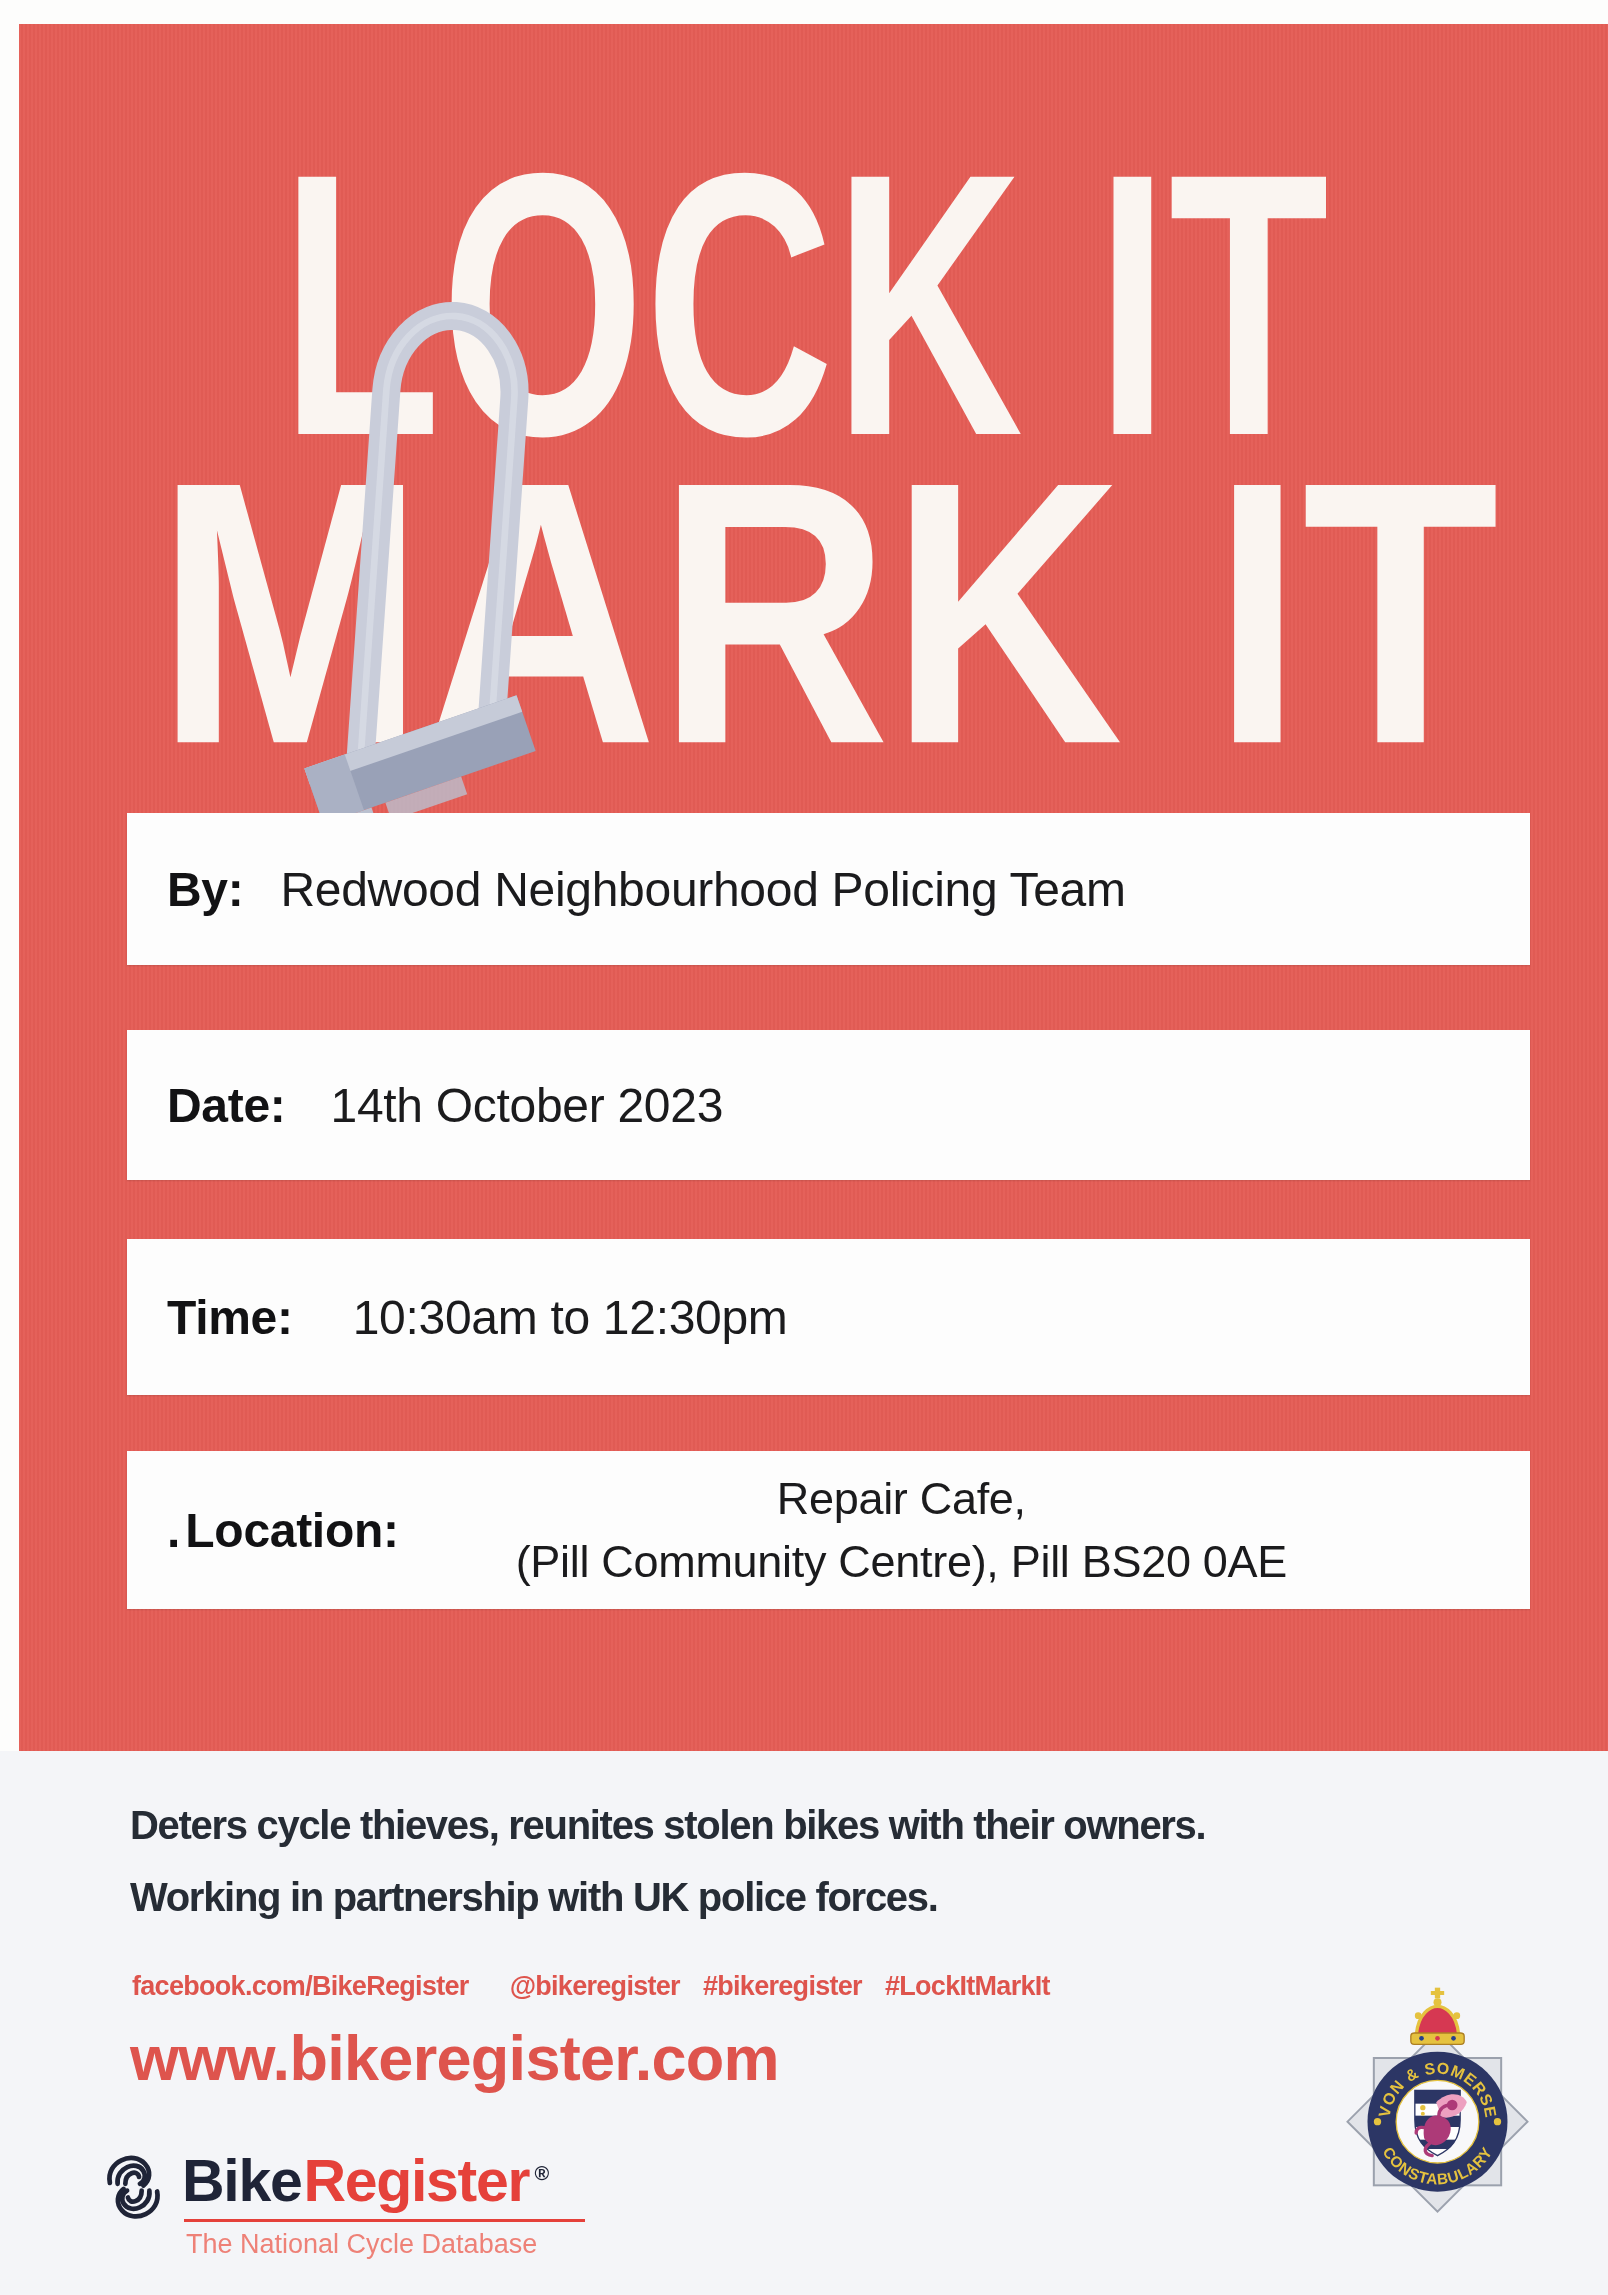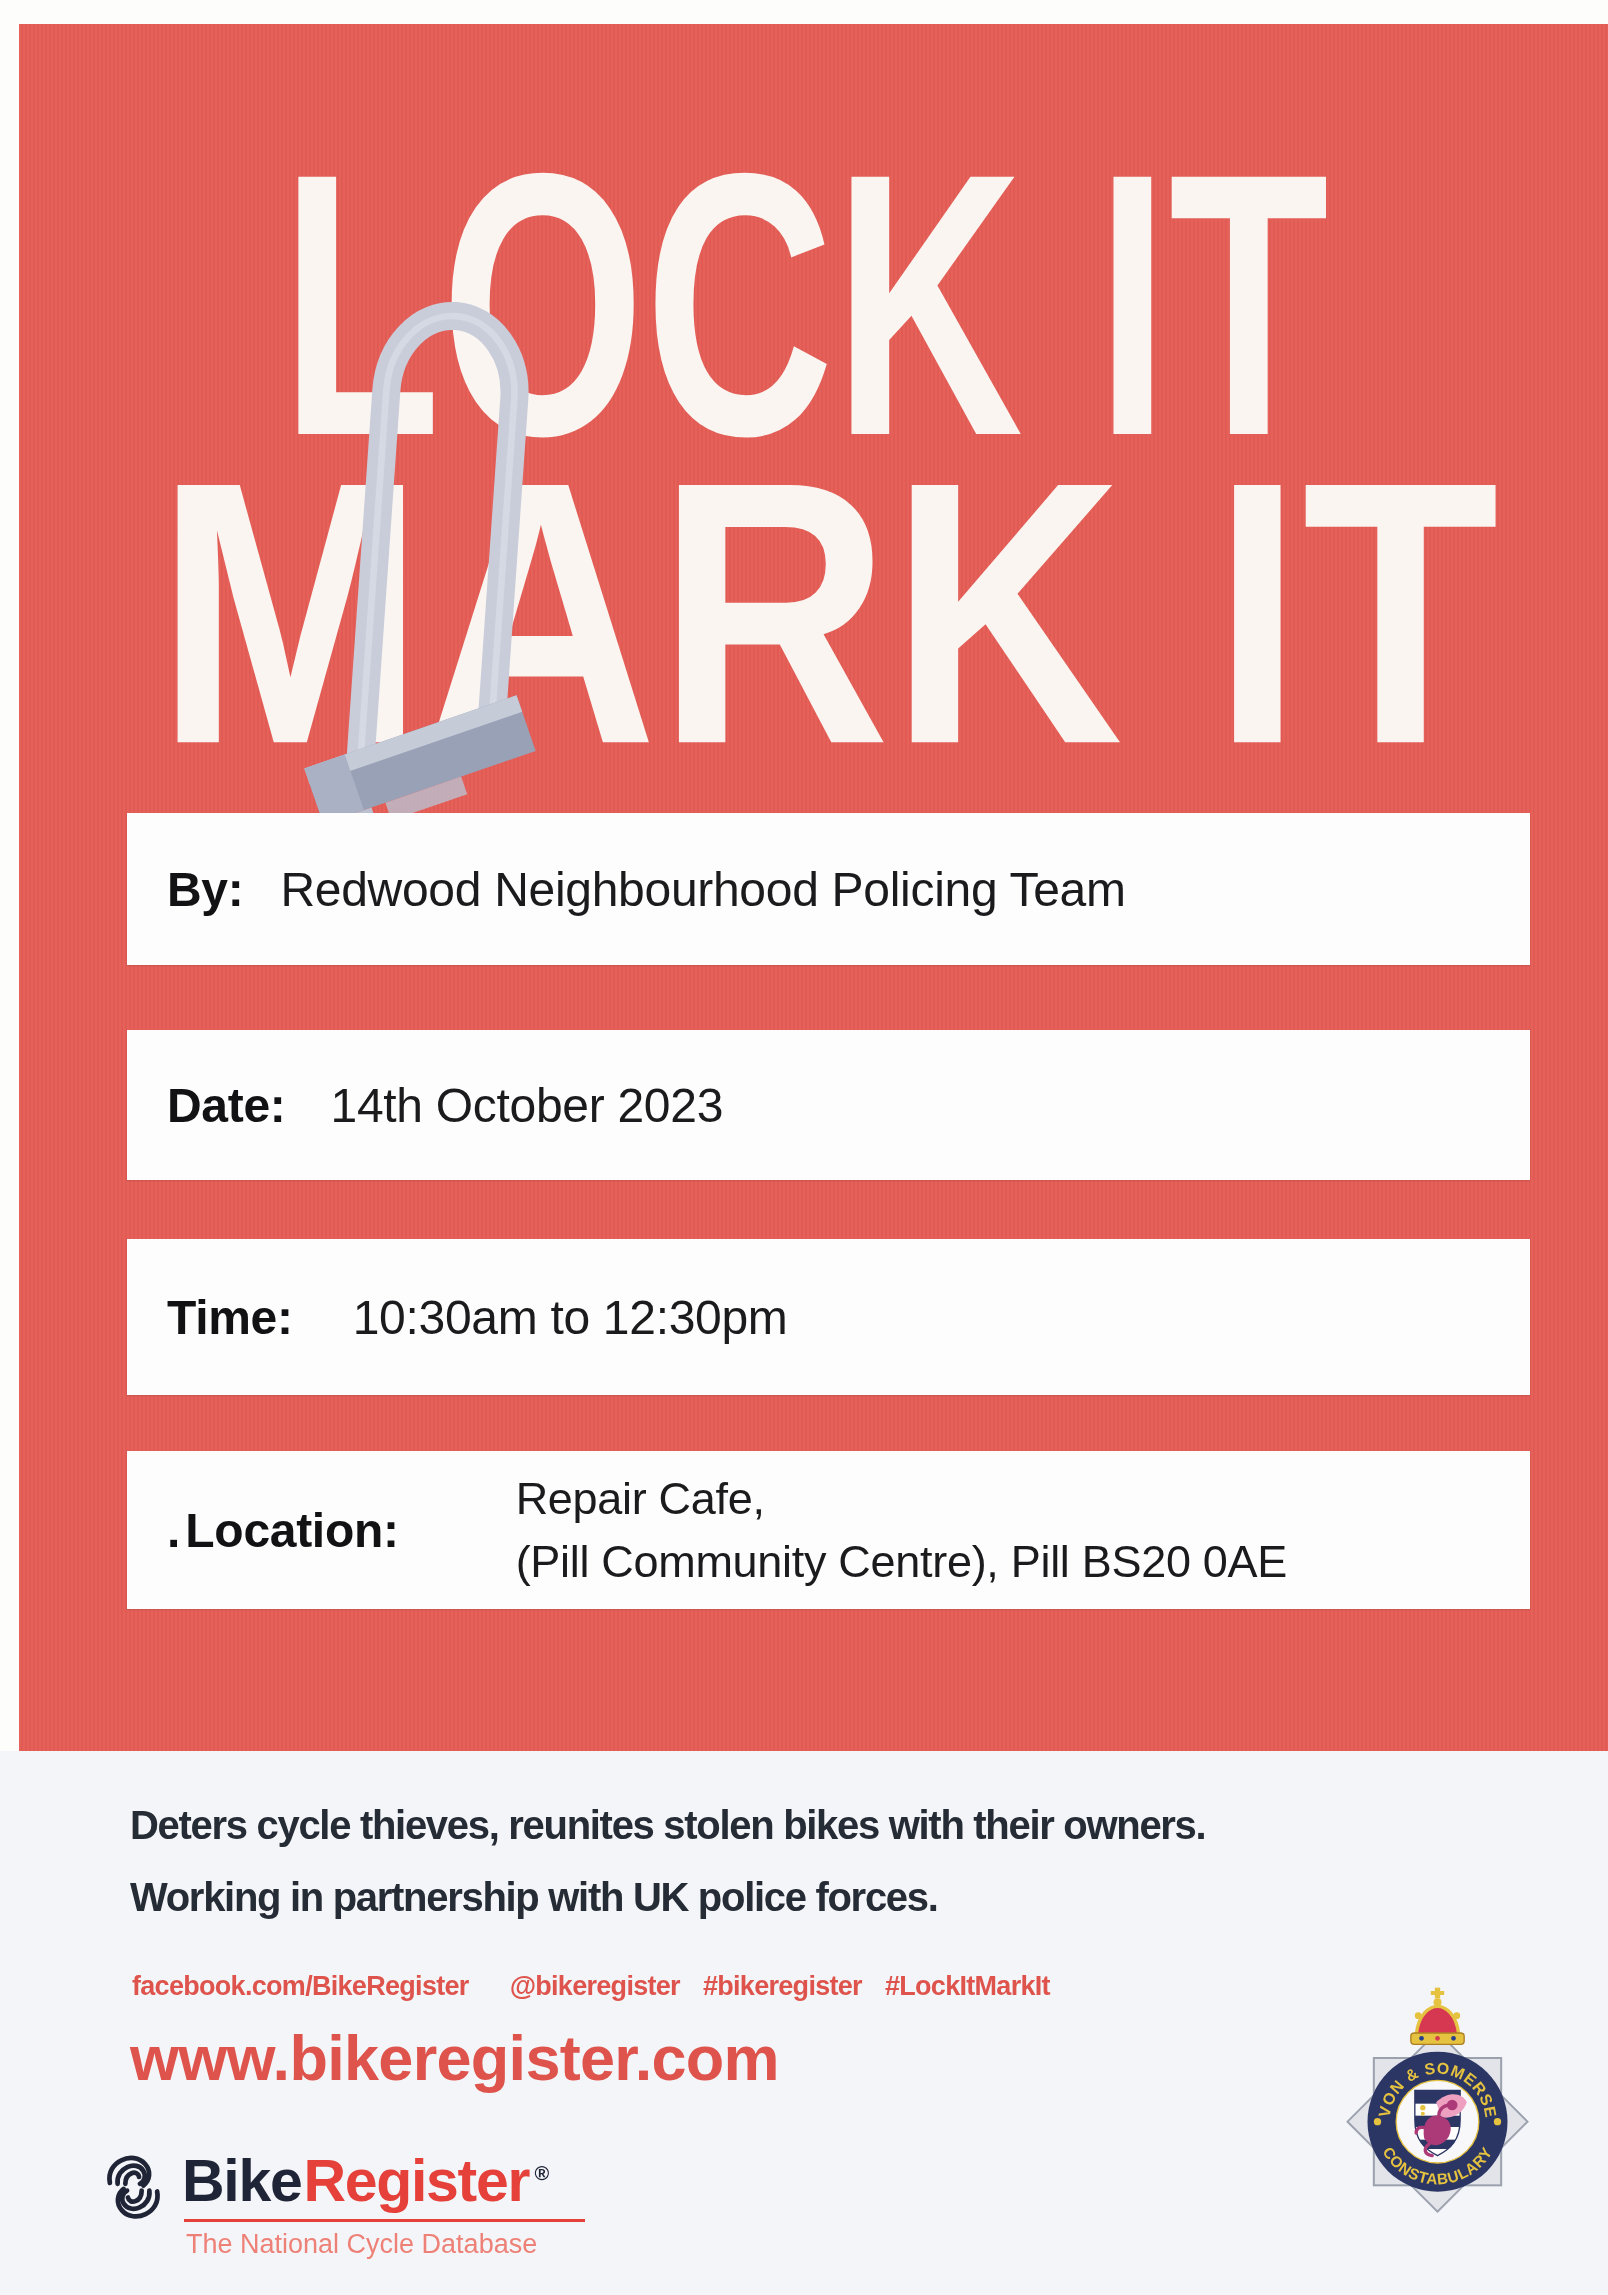--- a/index.html
+++ b/index.html
@@ -37,21 +37,21 @@
   .bar-by{top:813px;height:152px;}
   .bar-date{top:1030px;height:150px;}
   .bar-time{top:1239px;height:156px;}
   .bar-location{top:1451px;height:158px;}
   .detail-label{font-weight:bold;color:#121214;letter-spacing:-0.3px;}
   .detail-value{letter-spacing:-0.3px;}
   .bar-by .detail-value{margin-left:37px;}
   .bar-date .detail-value{margin-left:45px;}
   .bar-time .detail-value{margin-left:60px;}
   .label-dot{margin-right:5.3px;}
-  .loc-value{margin-left:117px;font-size:45px;line-height:63px;letter-spacing:-0.3px;}
+  .loc-value{margin-left:117px;font-size:45px;line-height:63px;letter-spacing:-0.3px;text-align:center;}
   
   .footer{
     position:absolute;left:0;top:1751px;width:1609px;height:544px;
     background:var(--footer_bg);
   }
   .foot-tagline{
     position:absolute;left:130px;
     font-weight:bold;font-size:40px;letter-spacing:-1.3px;
     color:var(--footer_ink);white-space:nowrap;
   }

